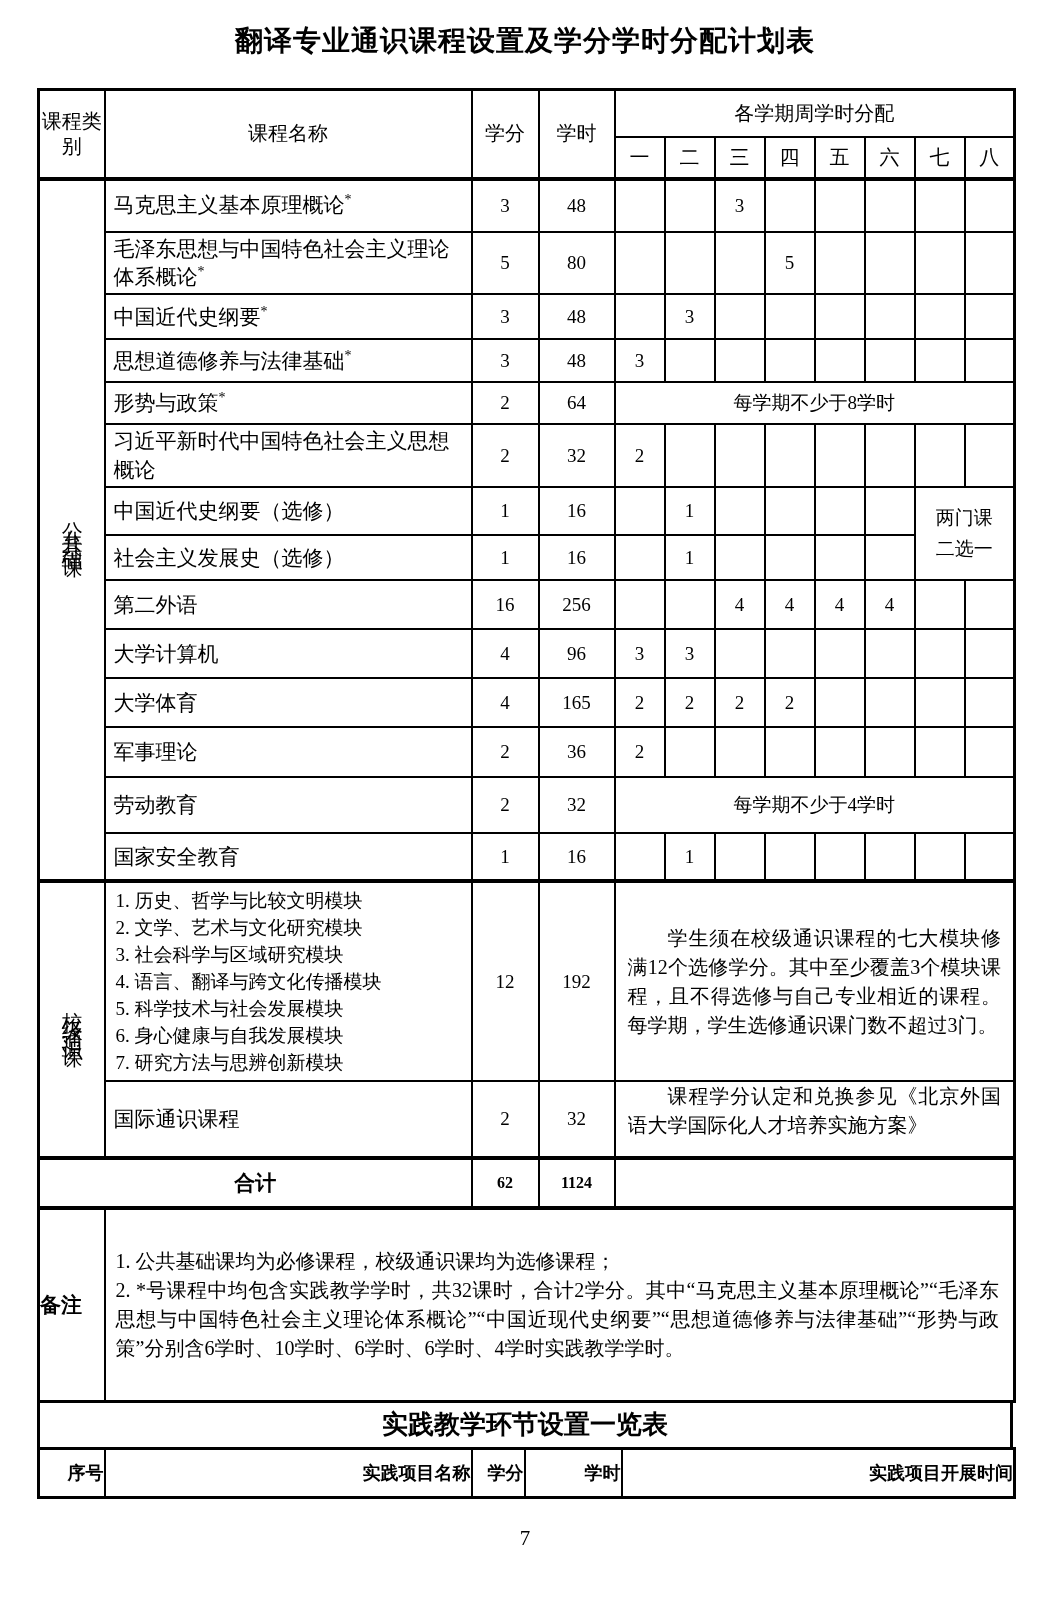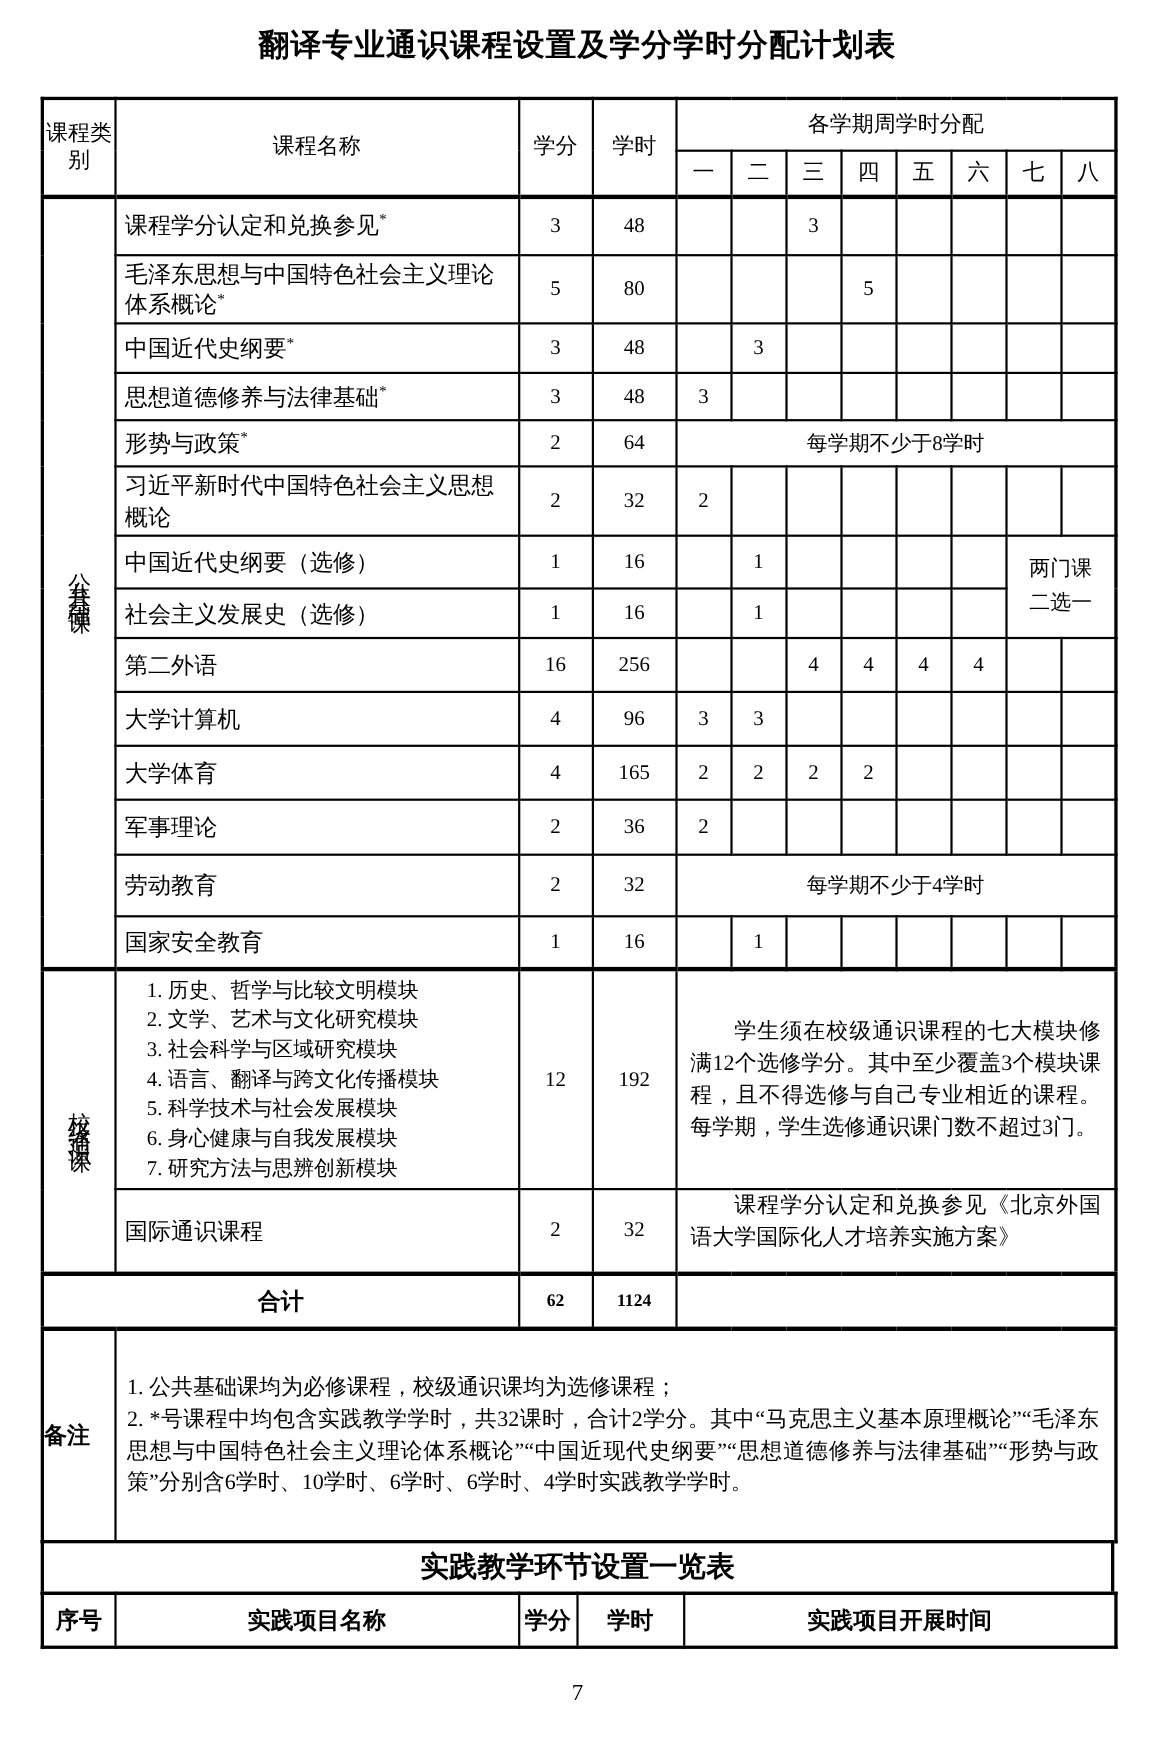--- a/index.html
+++ b/index.html
@@ -27,37 +27,37 @@
   .num  { text-align:center; font-size:19px; }
   .cat  { text-align:center; }
   .vtext{
     writing-mode:vertical-lr; text-orientation:upright;
     letter-spacing:9px; font-size:21px; display:inline-block; line-height:1;
   }
   sup.star { font-size:14px; line-height:0; }
   .span-note { text-align:center; font-size:19px; }
   .elective { text-align:center; font-size:19px; line-height:1.6; padding:0 14px; }
   .modules { padding:4px 4px 4px 10px; font-size:19px; line-height:27px; }
-  .modules div { white-space:nowrap;margin-left:18px; }
+  .modules div { white-space:nowrap; }
   .bignote {
     padding:2px 12px; font-size:20px; line-height:29px;
     text-indent:2em; text-align:justify;
   }
   .clipnote { height:72px; overflow:hidden; margin:0 12px;
     font-size:20px; line-height:29px; text-indent:2em; text-align:justify; }
   td.topalign { vertical-align:top; }
   .bold-sans { font-family:"Liberation Sans","DejaVu Sans",sans-serif; font-weight:bold; }
   .total-label { text-align:center; font-size:21px; }
   .total-num { text-align:center; font-size:16px; font-weight:bold; }
   .remarks-label { text-align:left; font-size:21px; }
   .remarks-body { padding:6px 14px 6px 10px; font-size:20px; line-height:29px; text-align:justify; }
   .practice-title-tbl { margin-top:-3px; }
   .practice-title-cell { text-align:center; font-size:26px; height:44px; }
   .practice-hdr-tbl { margin-top:-3px; }
-  .practice-hdr-tbl td { text-align:center; font-size:21px; height:46px;font-family:Liberation Serif, serif; }
+  .practice-hdr-tbl td { text-align:right; font-size:18px; height:46px;font-family:Liberation Serif, serif; }
   .page-num {
     position:absolute; top:1526px; left:0; width:100%;
     text-align:center; font-size:21px;
   }
 </style>
 </head>
 <body>
 
 <div class="page-title">翻译专业通识课程设置及学分学时分配计划表</div>
 
@@ -93,21 +93,21 @@
     <td class="hdr">三</td>
     <td class="hdr">四</td>
     <td class="hdr">五</td>
     <td class="hdr">六</td>
     <td class="hdr">七</td>
     <td class="hdr">八</td>
   </tr>
 
   <tr class="thick" style="height:53px">
     <td class="cat" rowspan="14"><span class="vtext">公共基础课</span></td>
-    <td class="name"><span>课程学分认定和兑换参见</span><sup class="star">*</sup></td>
+    <td class="name"><span>马克思主义基本原理概论</span><sup class="star">*</sup></td>
     <td class="num">3</td>
     <td class="num">48</td>
     <td class="num"></td>
     <td class="num"></td>
     <td class="num">3</td>
     <td class="num"></td>
     <td class="num"></td>
     <td class="num"></td>
     <td class="num"></td>
     <td class="num"></td>

